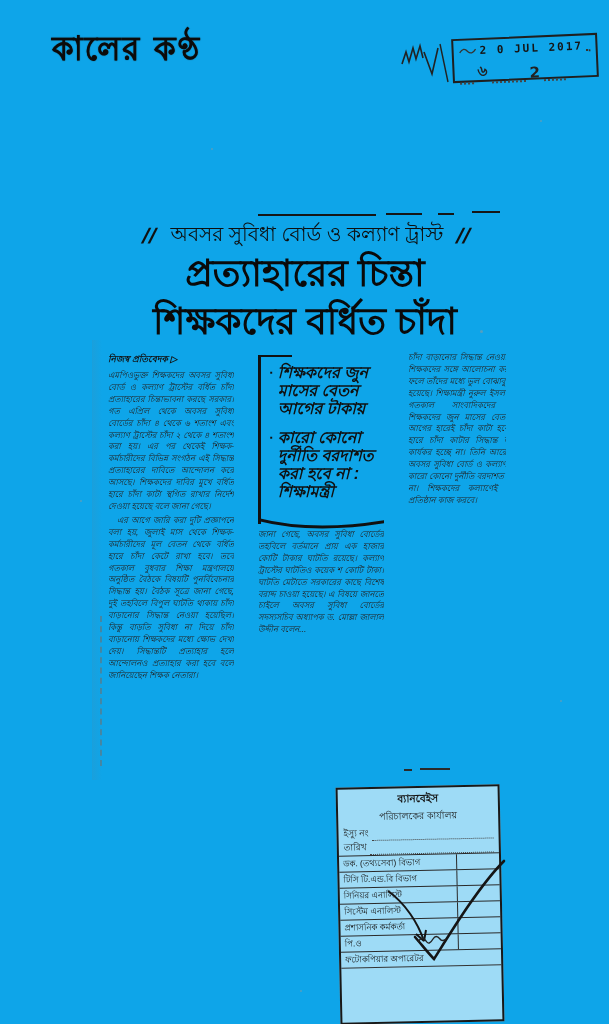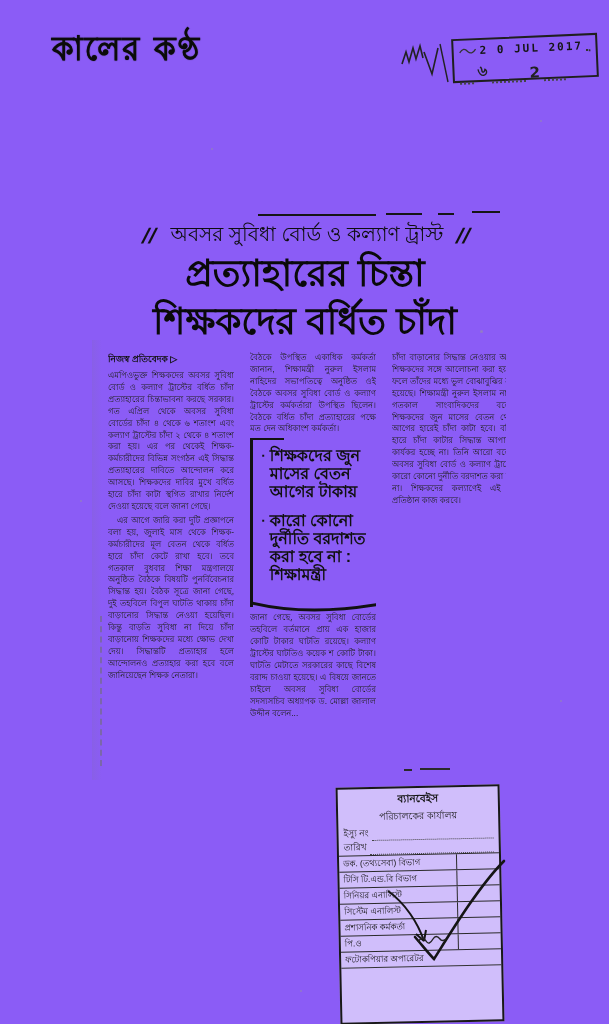--- a/index.html
+++ b/index.html
@@ -5,21 +5,21 @@
   html,body{margin:0;padding:0;}
   body{
     width:609px;height:1024px;
     background:#f4f4f2;
     font-family:"Liberation Sans", sans-serif;
     color:#1c1c1c;
     overflow:hidden;
   }
   #page{
     position:relative;width:609px;height:1024px;
-    background:#8b5cf6;
+    background:#0ea5e9;
     overflow:hidden;
   }
   
   .scan-shade{
     position:absolute;left:92px;top:340px;width:10px;height:440px;
     background:linear-gradient(to right,rgba(120,120,120,.12),rgba(120,120,120,0));
     pointer-events:none;
   }
   .speck{position:absolute;width:2px;height:2px;background:#9a9a9a;border-radius:50%;opacity:.5;}
 
@@ -66,21 +66,21 @@
   }
   .headline{
     position:absolute;left:98px;top:250px;width:414px;
     text-align:center;font-weight:bold;color:#0a0a0a;
     font-size:37px;line-height:48px;
   }
 
   
   .columns{
     position:absolute;left:108px;top:352px;width:398px;height:420px;
-    display:flex;gap:16px;overflow:hidden;
+    display:flex;gap:24px;overflow:hidden;font-style:italic;
   }
   .col{width:126px;flex:0 0 auto;overflow:hidden;}
   .byline{font-size:9px;font-weight:bold;margin:0 0 3px 0;color:#111;}
   .col p{
     margin:0 0 2px 0;font-size:8.3px;line-height:11.9px;
     text-align:justify;color:#222;
   }
   .col p.indent{text-indent:9px;}
 
   
@@ -176,21 +176,20 @@
     <div>শিক্ষকদের বর্ধিত চাঁদা</div>
   </div>
 
   <div class="columns">
     <div class="col">
       <div class="byline">নিজস্ব প্রতিবেদক ▷</div>
       <p>এমপিওভুক্ত শিক্ষকদের অবসর সুবিধা বোর্ড ও কল্যাণ ট্রাস্টের বর্ধিত চাঁদা প্রত্যাহারের চিন্তাভাবনা করছে সরকার। গত এপ্রিল থেকে অবসর সুবিধা বোর্ডের চাঁদা ৪ থেকে ৬ শতাংশ এবং কল্যাণ ট্রাস্টের চাঁদা ২ থেকে ৪ শতাংশ করা হয়। এর পর থেকেই শিক্ষক-কর্মচারীদের বিভিন্ন সংগঠন এই সিদ্ধান্ত প্রত্যাহারের দাবিতে আন্দোলন করে আসছে। শিক্ষকদের দাবির মুখে বর্ধিত হারে চাঁদা কাটা স্থগিত রাখার নির্দেশ দেওয়া হয়েছে বলে জানা গেছে।</p>
       <p class="indent">এর আগে জারি করা দুটি প্রজ্ঞাপনে বলা হয়, জুলাই মাস থেকে শিক্ষক-কর্মচারীদের মূল বেতন থেকে বর্ধিত হারে চাঁদা কেটে রাখা হবে। তবে গতকাল বুধবার শিক্ষা মন্ত্রণালয়ে অনুষ্ঠিত বৈঠকে বিষয়টি পুনর্বিবেচনার সিদ্ধান্ত হয়। বৈঠক সূত্রে জানা গেছে, দুই তহবিলে বিপুল ঘাটতি থাকায় চাঁদা বাড়ানোর সিদ্ধান্ত নেওয়া হয়েছিল। কিন্তু বাড়তি সুবিধা না দিয়ে চাঁদা বাড়ানোয় শিক্ষকদের মধ্যে ক্ষোভ দেখা দেয়। সিদ্ধান্তটি প্রত্যাহার হলে আন্দোলনও প্রত্যাহার করা হবে বলে জানিয়েছেন শিক্ষক নেতারা।</p>
     </div>
     <div class="col">
-      <p>বৈঠকে উপস্থিত একাধিক কর্মকর্তা জানান, শিক্ষামন্ত্রী নুরুল ইসলাম নাহিদের সভাপতিত্বে অনুষ্ঠিত ওই বৈঠকে অবসর সুবিধা বোর্ড ও কল্যাণ ট্রাস্টের কর্মকর্তারা উপস্থিত ছিলেন। বৈঠকে বর্ধিত চাঁদা প্রত্যাহারের পক্ষে মত দেন অধিকাংশ কর্মকর্তা।</p>
 
       <div class="quotebox">
         <div class="toptick"></div>
         <div class="qitem">
           <span class="qbullet">▪</span>
           <span class="qtext">শিক্ষকদের জুন মাসের বেতন আগের টাকায়</span>
         </div>
         <div class="qitem">
           <span class="qbullet">▪</span>
           <span class="qtext">কারো কোনো দুর্নীতি বরদাশত করা হবে না : শিক্ষামন্ত্রী</span>

